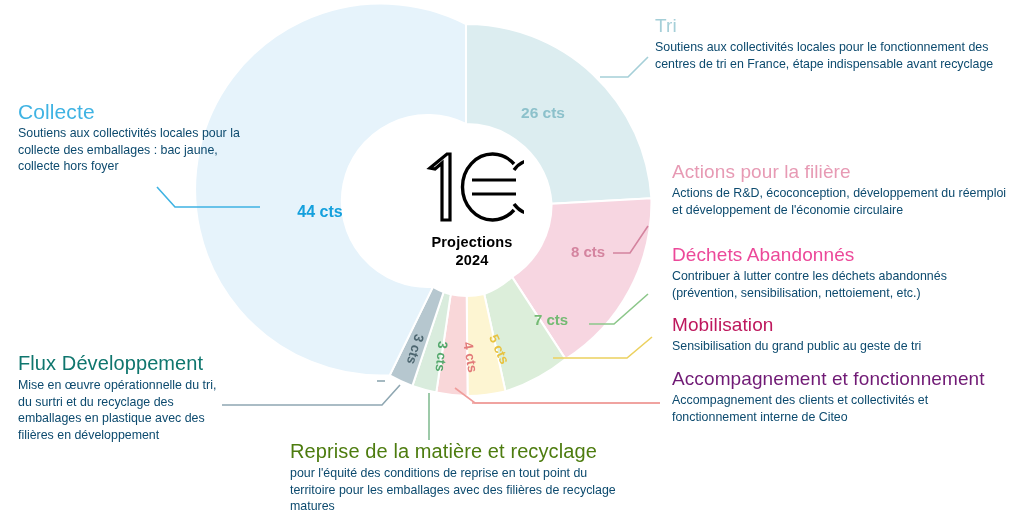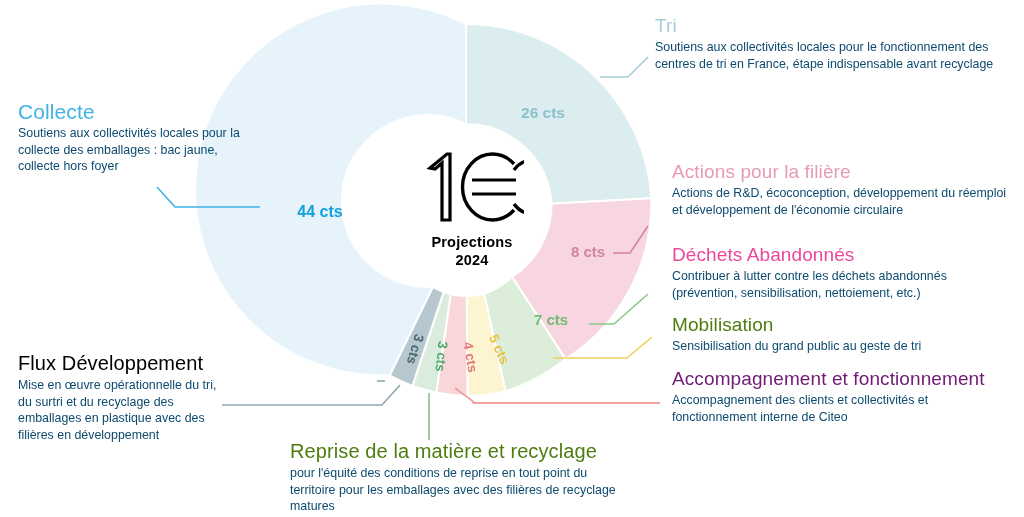--- a/index.html
+++ b/index.html
@@ -186,21 +186,21 @@
 
   <div class="callout" id="callout-dechets">
     <p class="c-title" style="color:#ec4899">Déchets Abandonnés</p>
     <p class="c-body">
       <span>Contribuer à lutter contre les déchets abandonnés</span>
       <span>(prévention, sensibilisation, nettoiement, etc.)</span>
     </p>
   </div>
 
   <div class="callout" id="callout-mobilisation">
-    <p class="c-title" style="color:#4d7c0f">Mobilisation</p>
+    <p class="c-title" style="color:#be185d">Mobilisation</p>
     <p class="c-body">
       <span>Sensibilisation du grand public au geste de tri</span>
     </p>
   </div>
 
   <div class="callout" id="callout-accompagnement">
     <p class="c-title" style="color:#701a75">Accompagnement et fonctionnement</p>
     <p class="c-body">
       <span>Accompagnement des clients et collectivités et</span>
       <span>fonctionnement interne de Citeo</span>
@@ -210,21 +210,21 @@
   <div class="callout" id="callout-collecte">
     <p class="c-title" style="color:#3fb3e3; font-size:21px">Collecte</p>
     <p class="c-body">
       <span>Soutiens aux collectivités locales pour la</span>
       <span>collecte des emballages : bac jaune,</span>
       <span>collecte hors foyer</span>
     </p>
   </div>
 
   <div class="callout" id="callout-flux">
-    <p class="c-title" style="color:#000000; font-size:20px">Flux Développement</p>
+    <p class="c-title" style="color:#0f766e; font-size:20px">Flux Développement</p>
     <p class="c-body">
       <span>Mise en œuvre opérationnelle du tri,</span>
       <span>du surtri et du recyclage des</span>
       <span>emballages en plastique avec des</span>
       <span>filières en développement</span>
     </p>
   </div>
 
   <div class="callout" id="callout-reprise">
     <p class="c-title" style="color:#4d7c0f; font-size:20px">Reprise de la matière et recyclage</p>

